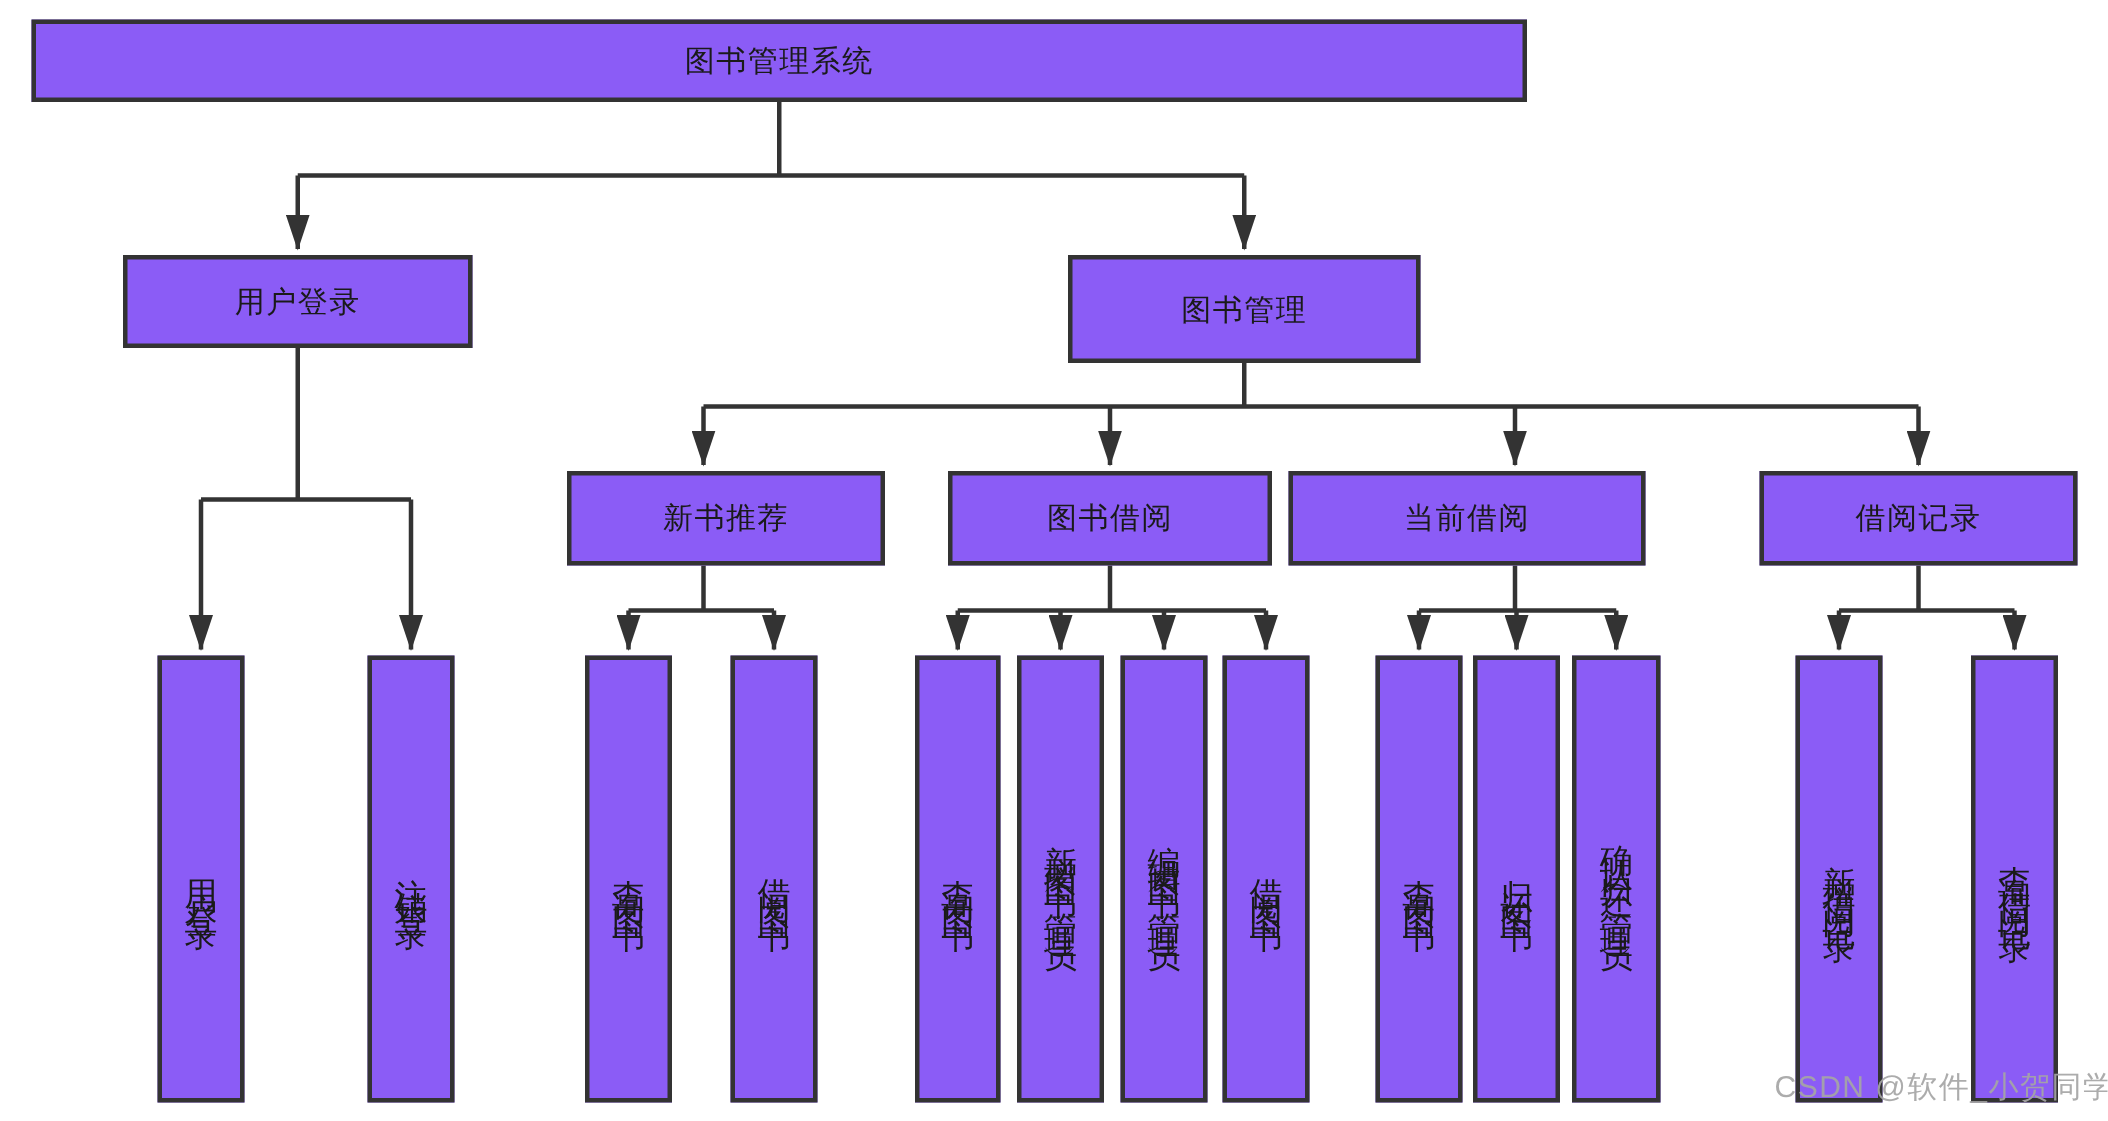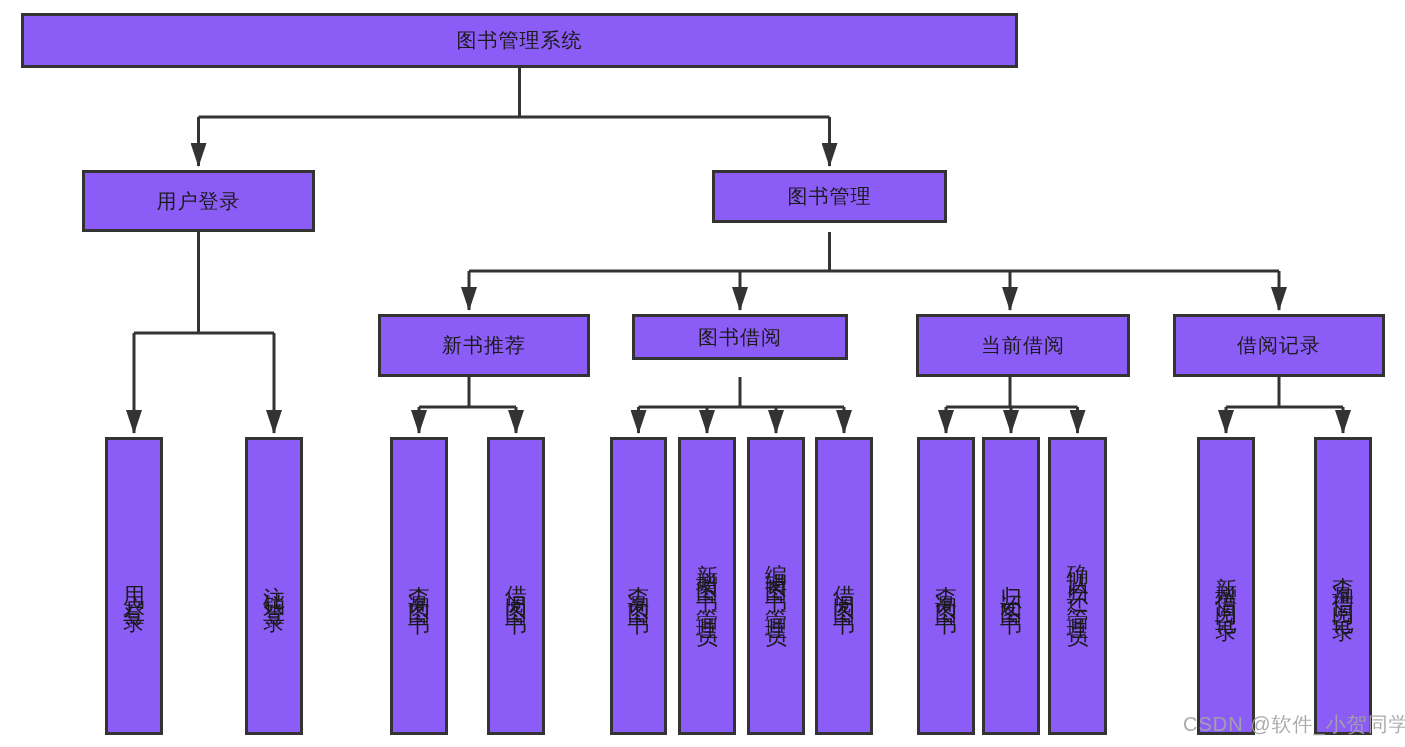--- a/index.html
+++ b/index.html
@@ -39,25 +39,25 @@
     writing-mode: vertical-rl;
     text-orientation: upright;
     font-size: 22px;
     letter-spacing: 9px;
     line-height: 1;
   }
   
   .b-root   { left: 21px;   top: 13px;  width: 997px; height: 55px; }
   
   .b-ul     { left: 82px;   top: 170px; width: 233px; height: 62px; }
-  .b-bm     { left: 712px;  top: 170px; width: 235px; height: 53px; }
+  .b-bm     { left: 712px;  top: 170px; width: 235px; height: 72px; }
   
   .b-nb     { left: 378px;  top: 314px; width: 212px; height: 63px; }
-  .b-bb     { left: 632px;  top: 314px; width: 216px; height: 46px; }
-  .b-cb     { left: 916px;  top: 314px; width: 214px; height: 63px; }
+  .b-bb     { left: 632px;  top: 314px; width: 216px; height: 63px; }
+  .b-cb     { left: 859px;  top: 314px; width: 238px; height: 63px; }
   .b-br     { left: 1173px; top: 314px; width: 212px; height: 63px; }
   
   .b-ul1    { left: 105px;  top: 437px; width: 58px; height: 298px; }
   .b-ul2    { left: 245px;  top: 437px; width: 58px; height: 298px; }
   .b-nb1    { left: 390px;  top: 437px; width: 58px; height: 298px; }
   .b-nb2    { left: 487px;  top: 437px; width: 58px; height: 298px; }
   .b-bb1    { left: 610px;  top: 437px; width: 57px; height: 298px; }
   .b-bb2    { left: 678px;  top: 437px; width: 58px; height: 298px; }
   .b-bb3    { left: 747px;  top: 437px; width: 58px; height: 298px; }
   .b-bb4    { left: 815px;  top: 437px; width: 58px; height: 298px; }

